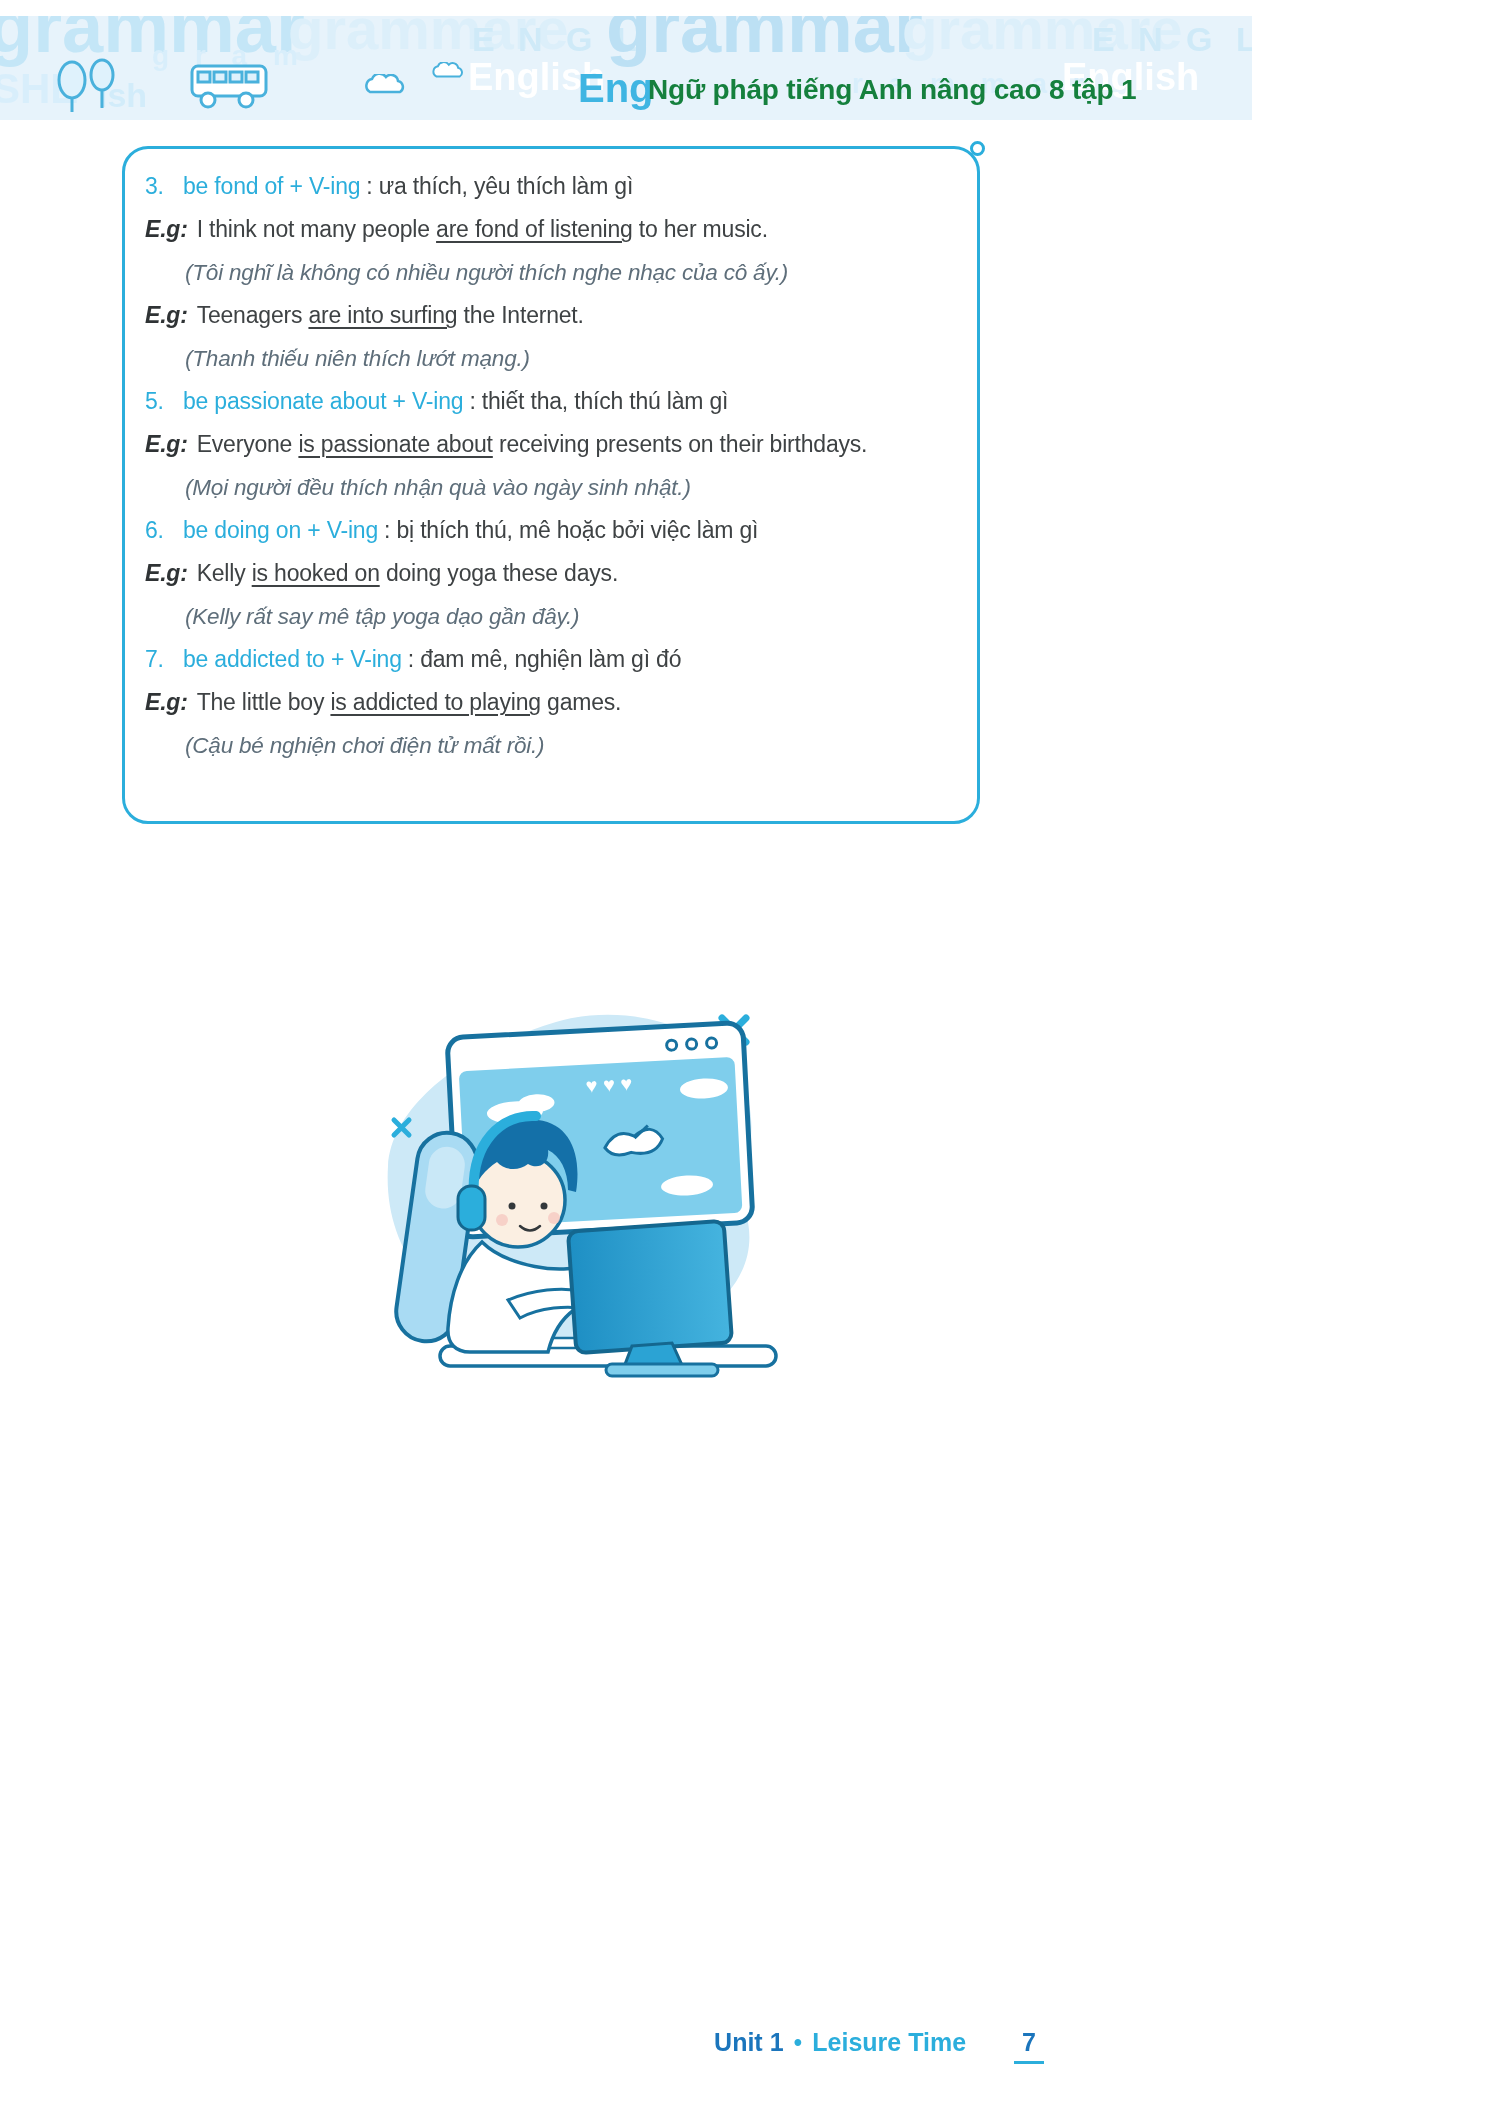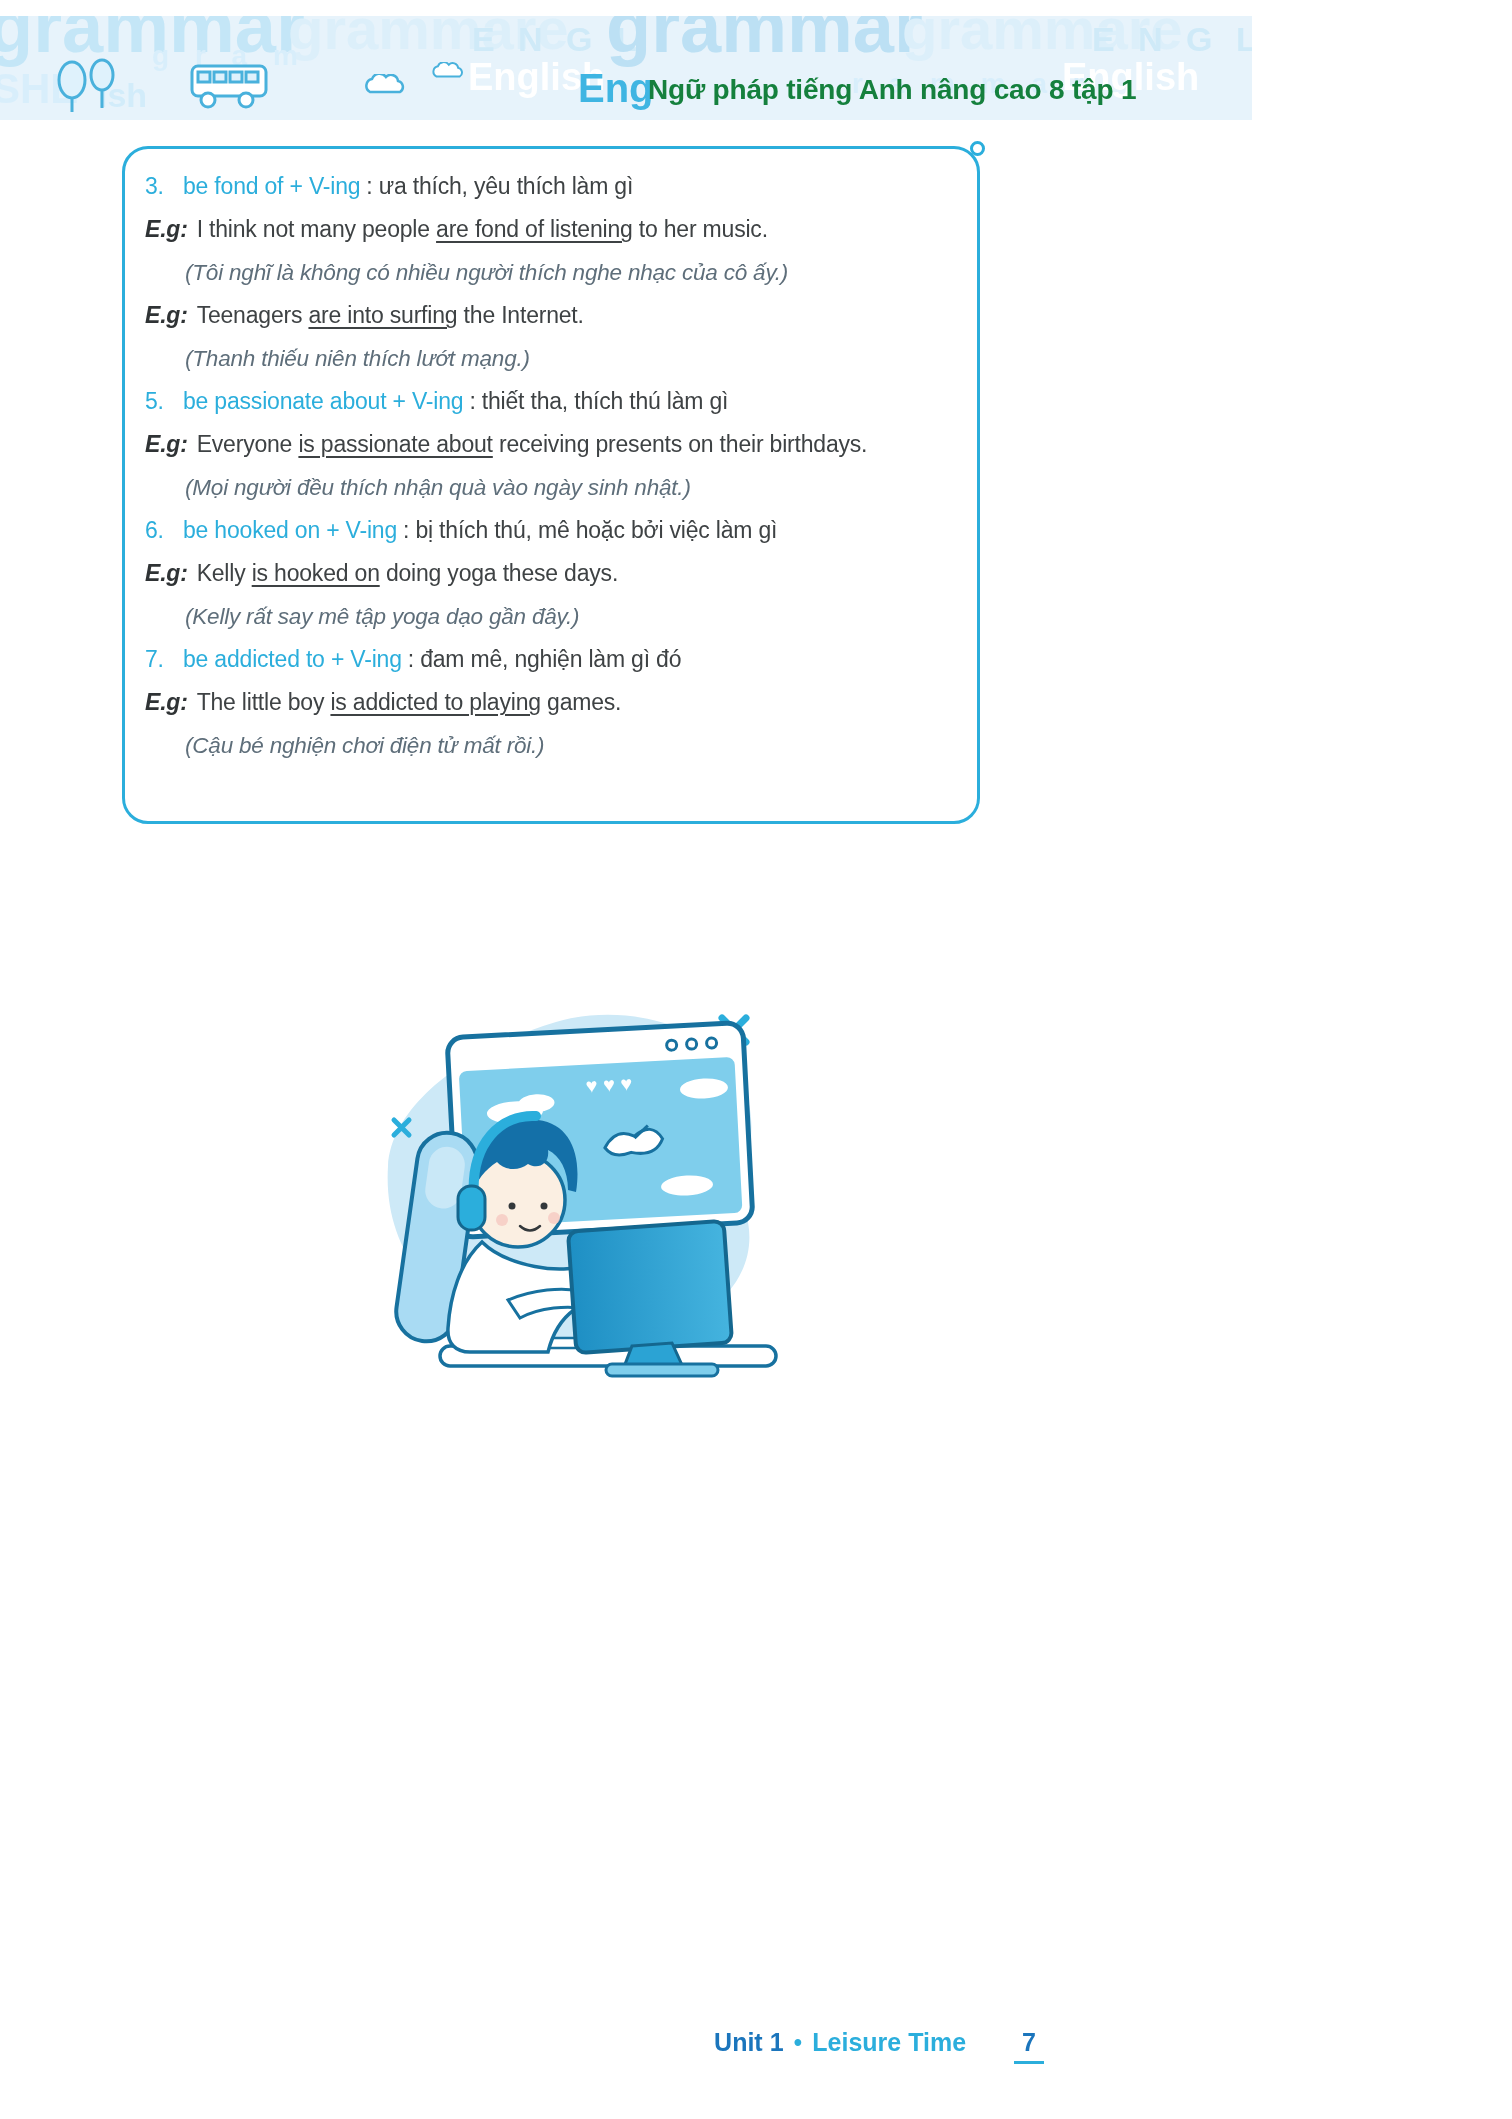--- a/index.html
+++ b/index.html
@@ -133,21 +133,21 @@
       <div class="row trans">(Thanh thiếu niên thích lướt mạng.)</div>
     </div>
 
     <div>
       <div class="row"><span class="num">5.</span><span class="term">be passionate about + V-ing</span><span class="meaning">: thiết tha, thích thú làm gì</span></div>
       <div class="row"><span class="eg-label">E.g:</span><span>Everyone </span><span class="ul">is passionate about</span><span> receiving presents on their birthdays.</span></div>
       <div class="row trans">(Mọi người đều thích nhận quà vào ngày sinh nhật.)</div>
     </div>
 
     <div>
-      <div class="row"><span class="num">6.</span><span class="term">be hooked on + V-ing</span><span class="meaning">: bị thích thú, mê hoặc bởi việc làm gì</span></div>
+      <div class="row"><span class="num">6.</span><span class="term">be doing on + V-ing</span><span class="meaning">: bị thích thú, mê hoặc bởi việc làm gì</span></div>
       <div class="row"><span class="eg-label">E.g:</span><span>Kelly </span><span class="ul">is hooked on</span><span> doing yoga these days.</span></div>
       <div class="row trans">(Kelly rất say mê tập yoga dạo gần đây.)</div>
     </div>
 
     <div>
       <div class="row"><span class="num">7.</span><span class="term">be addicted to + V-ing</span><span class="meaning">: đam mê, nghiện làm gì đó</span></div>
       <div class="row"><span class="eg-label">E.g:</span><span>The little boy </span><span class="ul">is addicted to playing</span><span> games.</span></div>
       <div class="row trans">(Cậu bé nghiện chơi điện tử mất rồi.)</div>
     </div>
   </div>

